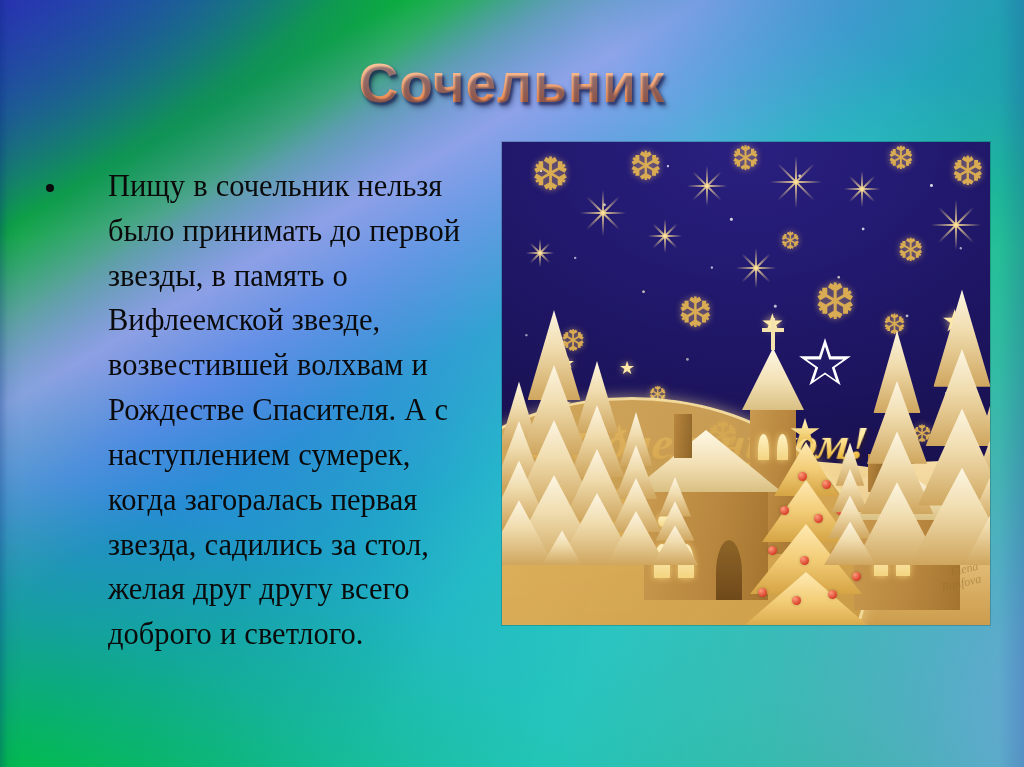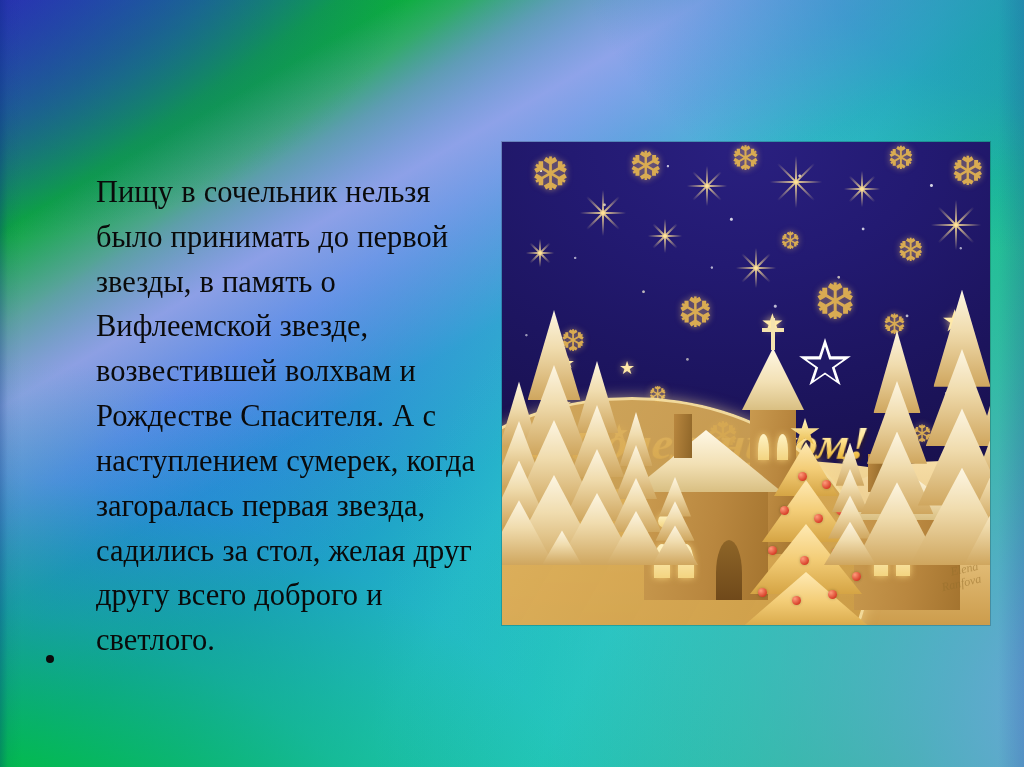--- a/index.html
+++ b/index.html
@@ -132,25 +132,25 @@
     -webkit-text-fill-color: transparent;
     text-shadow: 2px 3px 2px rgba(20,20,70,0.45);
     filter: drop-shadow(2px 3px 2px rgba(15,15,60,0.5));
     white-space: nowrap;
   }
 
   
   .bullet-block {
     position: absolute;
     left: 38px;
-    top: 170px;
+    top: 164px;
     width: 440px;
     display: flex;
-    align-items: flex-end;
-    gap: 4px;
+    align-items: flex-start;
+    gap: 16px;
   }
   .bullet-dot {
     width: 8px;
     height: 8px;
     border-radius: 50%;
     background: #0b0b0b;
     flex: 0 0 auto;
     margin-top: 20px;
     margin-left: 8px;
     margin-right: 38px;
@@ -410,20 +410,21 @@
 
   <div class="bg-layer bg-base"></div>
   <div class="bg-layer bg-green-band"></div>
   <div class="bg-layer bg-lavender-band"></div>
   <div class="bg-layer bg-green-low"></div>
   <div class="bg-layer bg-blue-right"></div>
   <div class="bg-layer bg-teal-top"></div>
   <div class="bg-layer bg-indigo-top"></div>
   <div class="bg-layer bg-edge"></div>
 
+  <div class="title">Сочельник</div>
 
   <div class="bullet-block">
     <span class="bullet-dot"></span>
     <div class="bullet-text">Пищу в сочельник нельзя было принимать до первой звезды, в память о Вифлеемской звезде, возвестившей волхвам и Рождестве Спасителя. А с наступлением сумерек, когда загоралась первая звезда, садились за стол, желая друг другу всего доброго и светлого.</div>
   </div>
 
   <div class="card">
     <div class="card-sky"></div>
     <div class="card-dust"></div>
 

